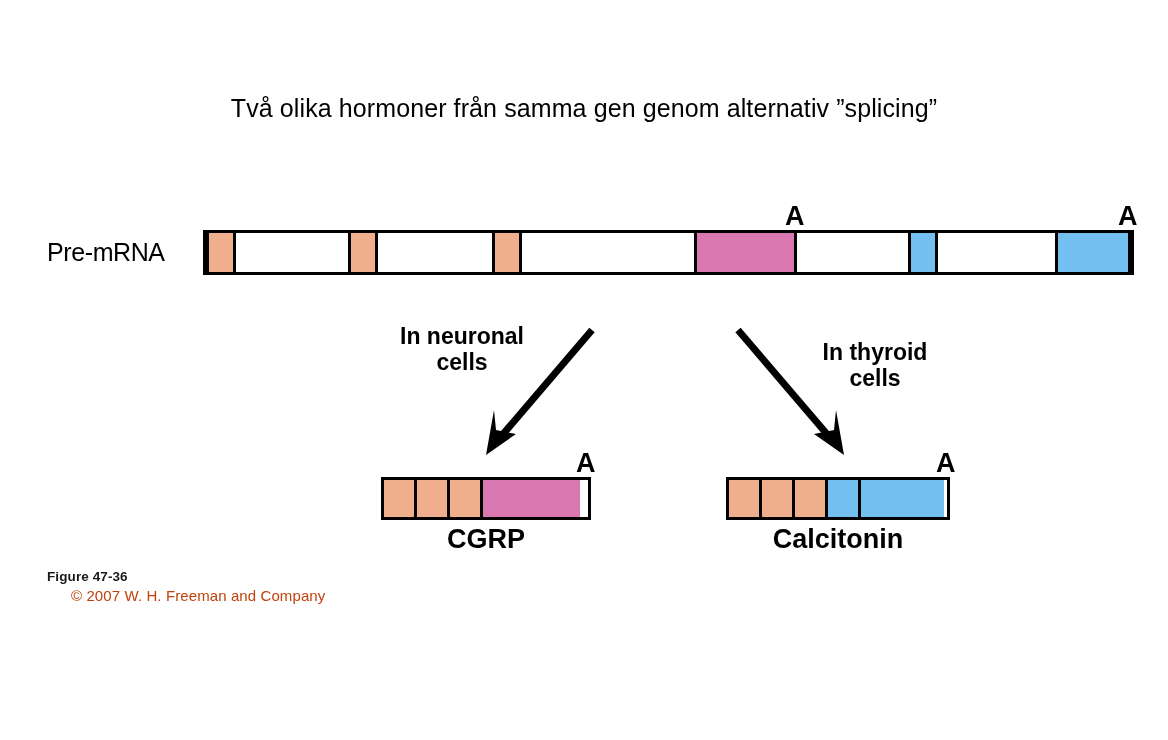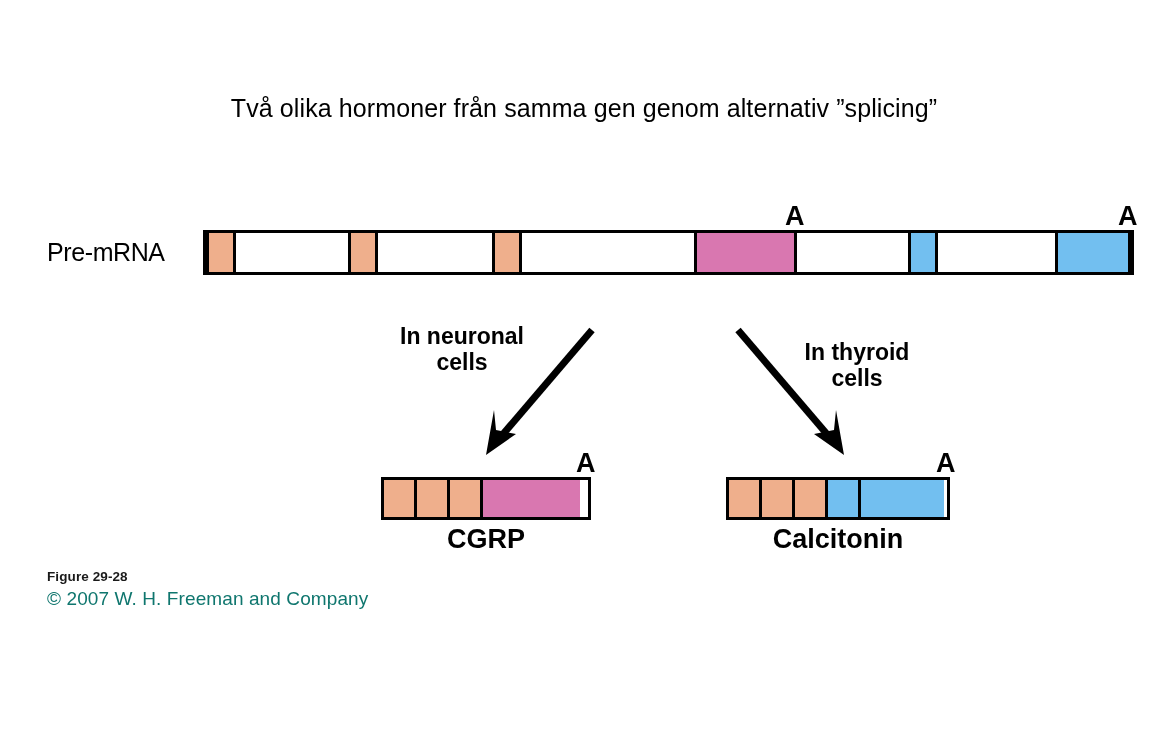--- a/index.html
+++ b/index.html
@@ -109,24 +109,25 @@
     letter-spacing: 0.1px;
   }
   #caption .cap-book {
     font-size: 13.5px;
     font-weight: bold;
     font-style: italic;
     color: #1a1a1a;
     letter-spacing: 0.1px;
   }
   #caption .cap-copy {
-    font-size: 19px;
+    font-size: 15px;
     font-weight: 400;
-    color: #0f766e;
+    color: #c2410c;
     letter-spacing: 0.1px;
+    margin-left: 24px;
   }
 </style>
 </head>
 <body>
 
 <div id="figure-title">Två olika hormoner från samma gen genom alternativ ”splicing”</div>
 
 <div id="premrna-label">Pre-mRNA</div>
 
 <div class="gene-bar" id="premrna-bar" style="left:203px; top:230px; width:931px; height:45px;">
@@ -149,21 +150,21 @@
 <div class="pathway-label" id="label-neuronal" style="left:381px; top:324px; width:162px;">
   <span>In neuronal</span><br>
   <span>cells</span>
 </div>
 
 <svg class="arrow-svg" id="arrow-neuronal" style="left:470px; top:322px;" width="130" height="140" viewBox="0 0 130 140">
   <line x1="122" y1="8" x2="28" y2="118" stroke="#000" stroke-width="7" stroke-linecap="butt"></line>
   <polygon points="16,133 46,112 26,108 24,88" fill="#000"></polygon>
 </svg>
 
-<div class="pathway-label" id="label-thyroid" style="left:786px; top:340px; width:142px;">
+<div class="pathway-label" id="label-thyroid" style="left:804px; top:340px; width:142px;">
   <span>In thyroid</span><br>
   <span>cells</span>
 </div>
 
 <svg class="arrow-svg" id="arrow-thyroid" style="left:730px; top:322px;" width="130" height="140" viewBox="0 0 130 140">
   <line x1="8" y1="8" x2="102" y2="118" stroke="#000" stroke-width="7" stroke-linecap="butt"></line>
   <polygon points="114,133 84,112 104,108 106,88" fill="#000"></polygon>
 </svg>
 
 <div class="gene-bar" id="cgrp-bar" style="left:381px; top:477px; width:210px; height:43px;">
@@ -179,15 +180,15 @@
     <div class="seg" style="flex: 0 0 33px; background: rgb(239, 175, 140);"></div>
     <div class="seg" style="flex: 0 0 33px; background: rgb(239, 175, 140);"></div>
     <div class="seg" style="flex: 0 0 33px; background: rgb(239, 175, 140);"></div>
     <div class="seg" style="flex: 0 0 33px; background: rgb(114, 191, 240);"></div>
     <div class="seg last" style="flex: 0 0 83px; background: rgb(114, 191, 240);"></div>
   </div>
 <div class="a-marker" id="calcitonin-a" style="left:936px; top:450px;">A</div>
 <div class="product-label" id="calcitonin-label" style="left:706px; top:524px; width:264px;">Calcitonin</div>
 
 <div id="caption">
-  <div class="cap-fig">Figure 29-28</div>
+  <div class="cap-fig">Figure 47-36</div>
   <div class="cap-copy">© 2007 W. H. Freeman and Company</div>
 </div>
 
 </body></html>

